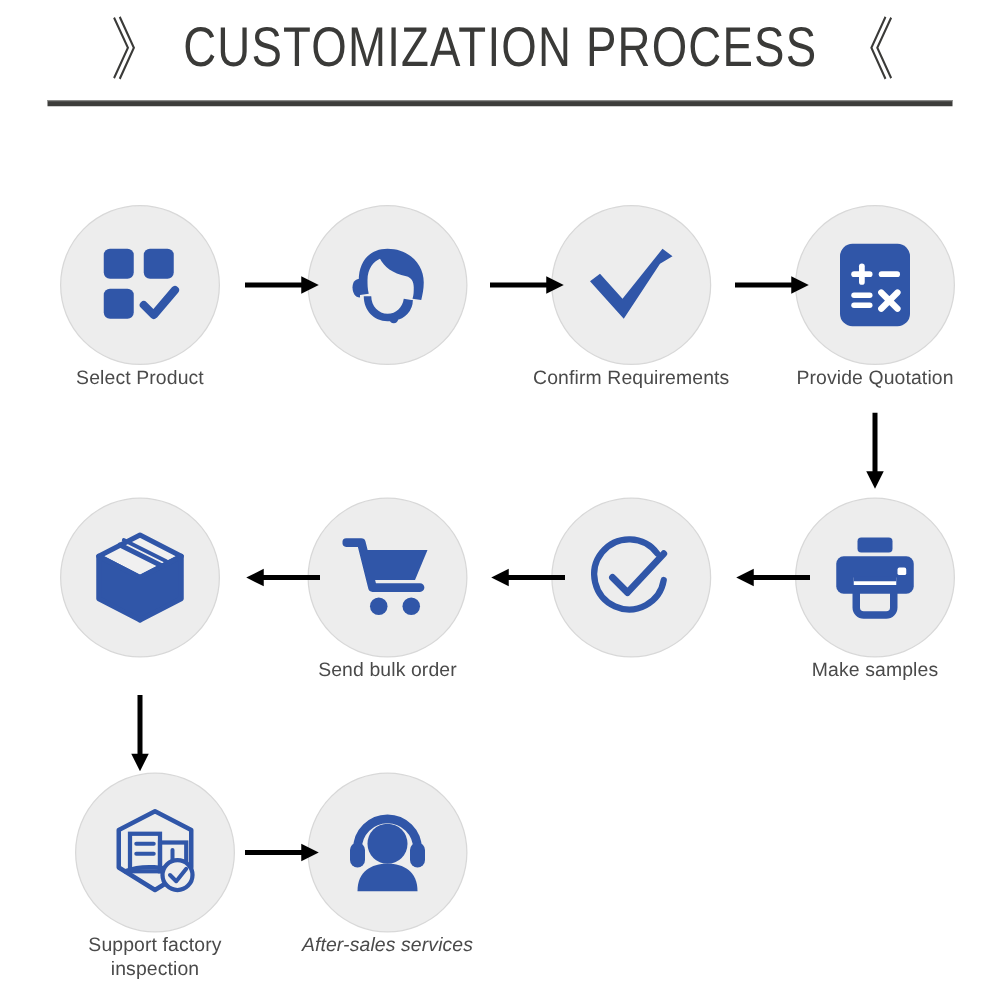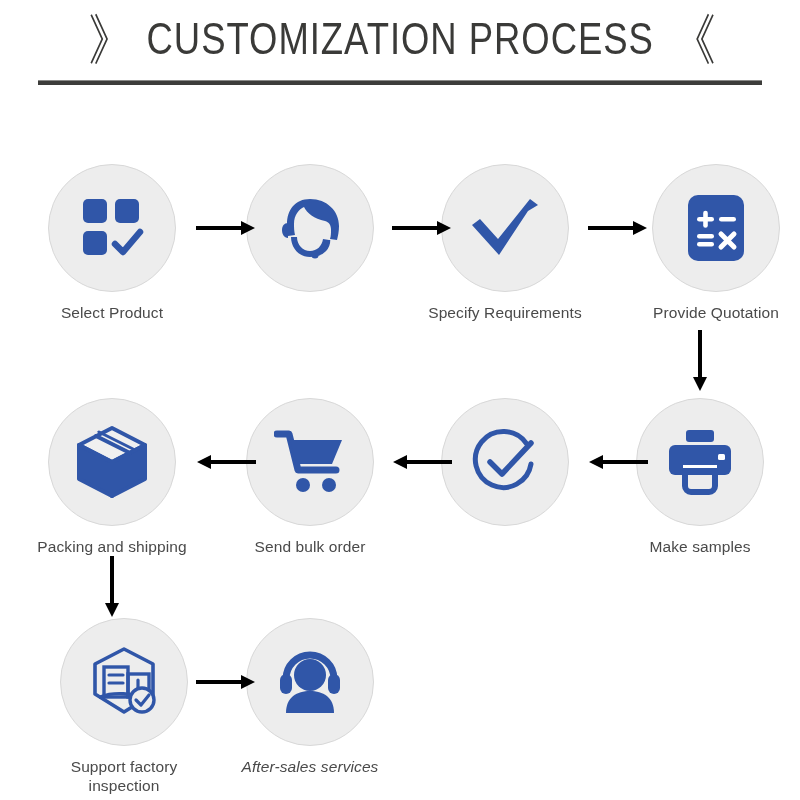--- a/index.html
+++ b/index.html
@@ -68,21 +68,21 @@
     border-radius: 50%;
     background: #ededed;
     border: 1px solid #d8d8d8;
     display: flex;
     align-items: center;
     justify-content: center;
     box-sizing: border-box;
   }
   .circle svg { display: block; }
   .node-label {
-    margin-top: 11px;
+    margin-top: 1px;
     font-size: 15.5px;
     line-height: 19px;
     color: #4a4a4a;
     font-family: "Liberation Sans", sans-serif;
     letter-spacing: 0.1px;
     white-space: pre-line;
   }
 
   
   .arrow {
@@ -133,24 +133,24 @@
 </div>
 
 <div class="node" style="left:425px; top:164px;">
   <div class="circle">
     <span>
       <svg width="74" height="66" viewBox="0 0 74 66">
         <path d="M4 30 L12 24 L30 44 L62 4 L70 10 L60 16 L31 60 Z" fill="#3056a8"></path>
       </svg>
     </span>
   </div>
-  <div class="node-label">Specify Requirements</div>
-</div>
-
-<div class="node" style="left:636px; top:164px;">
+  <div class="node-label">Confirm Requirements</div>
+</div>
+
+<div class="node" style="left:620px; top:164px;">
   <div class="circle">
     <span>
       <svg width="62" height="72" viewBox="0 0 62 72">
         <rect x="3" y="3" width="56" height="66" rx="10" fill="#3056a8"></rect>
         <rect x="12" y="25" width="17" height="4.6" rx="2.3" fill="#ffffff"></rect>
         <rect x="18.2" y="18.8" width="4.6" height="17" rx="2.3" fill="#ffffff"></rect>
         <rect x="34" y="25" width="17" height="4.6" rx="2.3" fill="#ffffff"></rect>
         <rect x="12" y="42" width="17" height="4.4" rx="2.2" fill="#ffffff"></rect>
         <rect x="12" y="50" width="17" height="4.4" rx="2.2" fill="#ffffff"></rect>
         <path d="M36 42 L49 55 M49 42 L36 55" stroke="#ffffff" stroke-width="5" stroke-linecap="round"></path>
@@ -191,21 +191,20 @@
     <span>
       <svg width="74" height="74" viewBox="0 0 74 74">
         <path d="M37 3 L70 20 L37 37 L4 20 Z" fill="#f0f0f0" stroke="#3056a8" stroke-width="4" stroke-linejoin="round"></path>
         <path d="M4 20 L4 54 L37 71 L37 37 Z" fill="#3056a8" stroke="#3056a8" stroke-width="4" stroke-linejoin="round"></path>
         <path d="M70 20 L70 54 L37 71 L37 37 Z" fill="#3056a8" stroke="#3056a8" stroke-width="4" stroke-linejoin="round"></path>
         <path d="M21 11 L55 28" fill="none" stroke="#3056a8" stroke-width="4" stroke-linecap="round"></path>
         <path d="M24 7 L58 24" fill="none" stroke="#3056a8" stroke-width="3" stroke-linecap="round"></path>
       </svg>
     </span>
   </div>
-  <div class="node-label">Packing and shipping</div>
 </div>
 
 <div class="node" style="left:230px; top:398px;">
   <div class="circle">
     <span>
       <svg width="72" height="68" viewBox="0 0 72 68">
         <path d="M3 6 L15 6 L24 42 L62 42" fill="none" stroke="#3056a8" stroke-width="7" stroke-linecap="round" stroke-linejoin="round"></path>
         <path d="M16 12 L68 12 L58 36 L22 36 Z" fill="#3056a8"></path>
         <circle cx="29" cy="57" r="7" fill="#3056a8"></circle>
         <circle cx="55" cy="57" r="7" fill="#3056a8"></circle>

